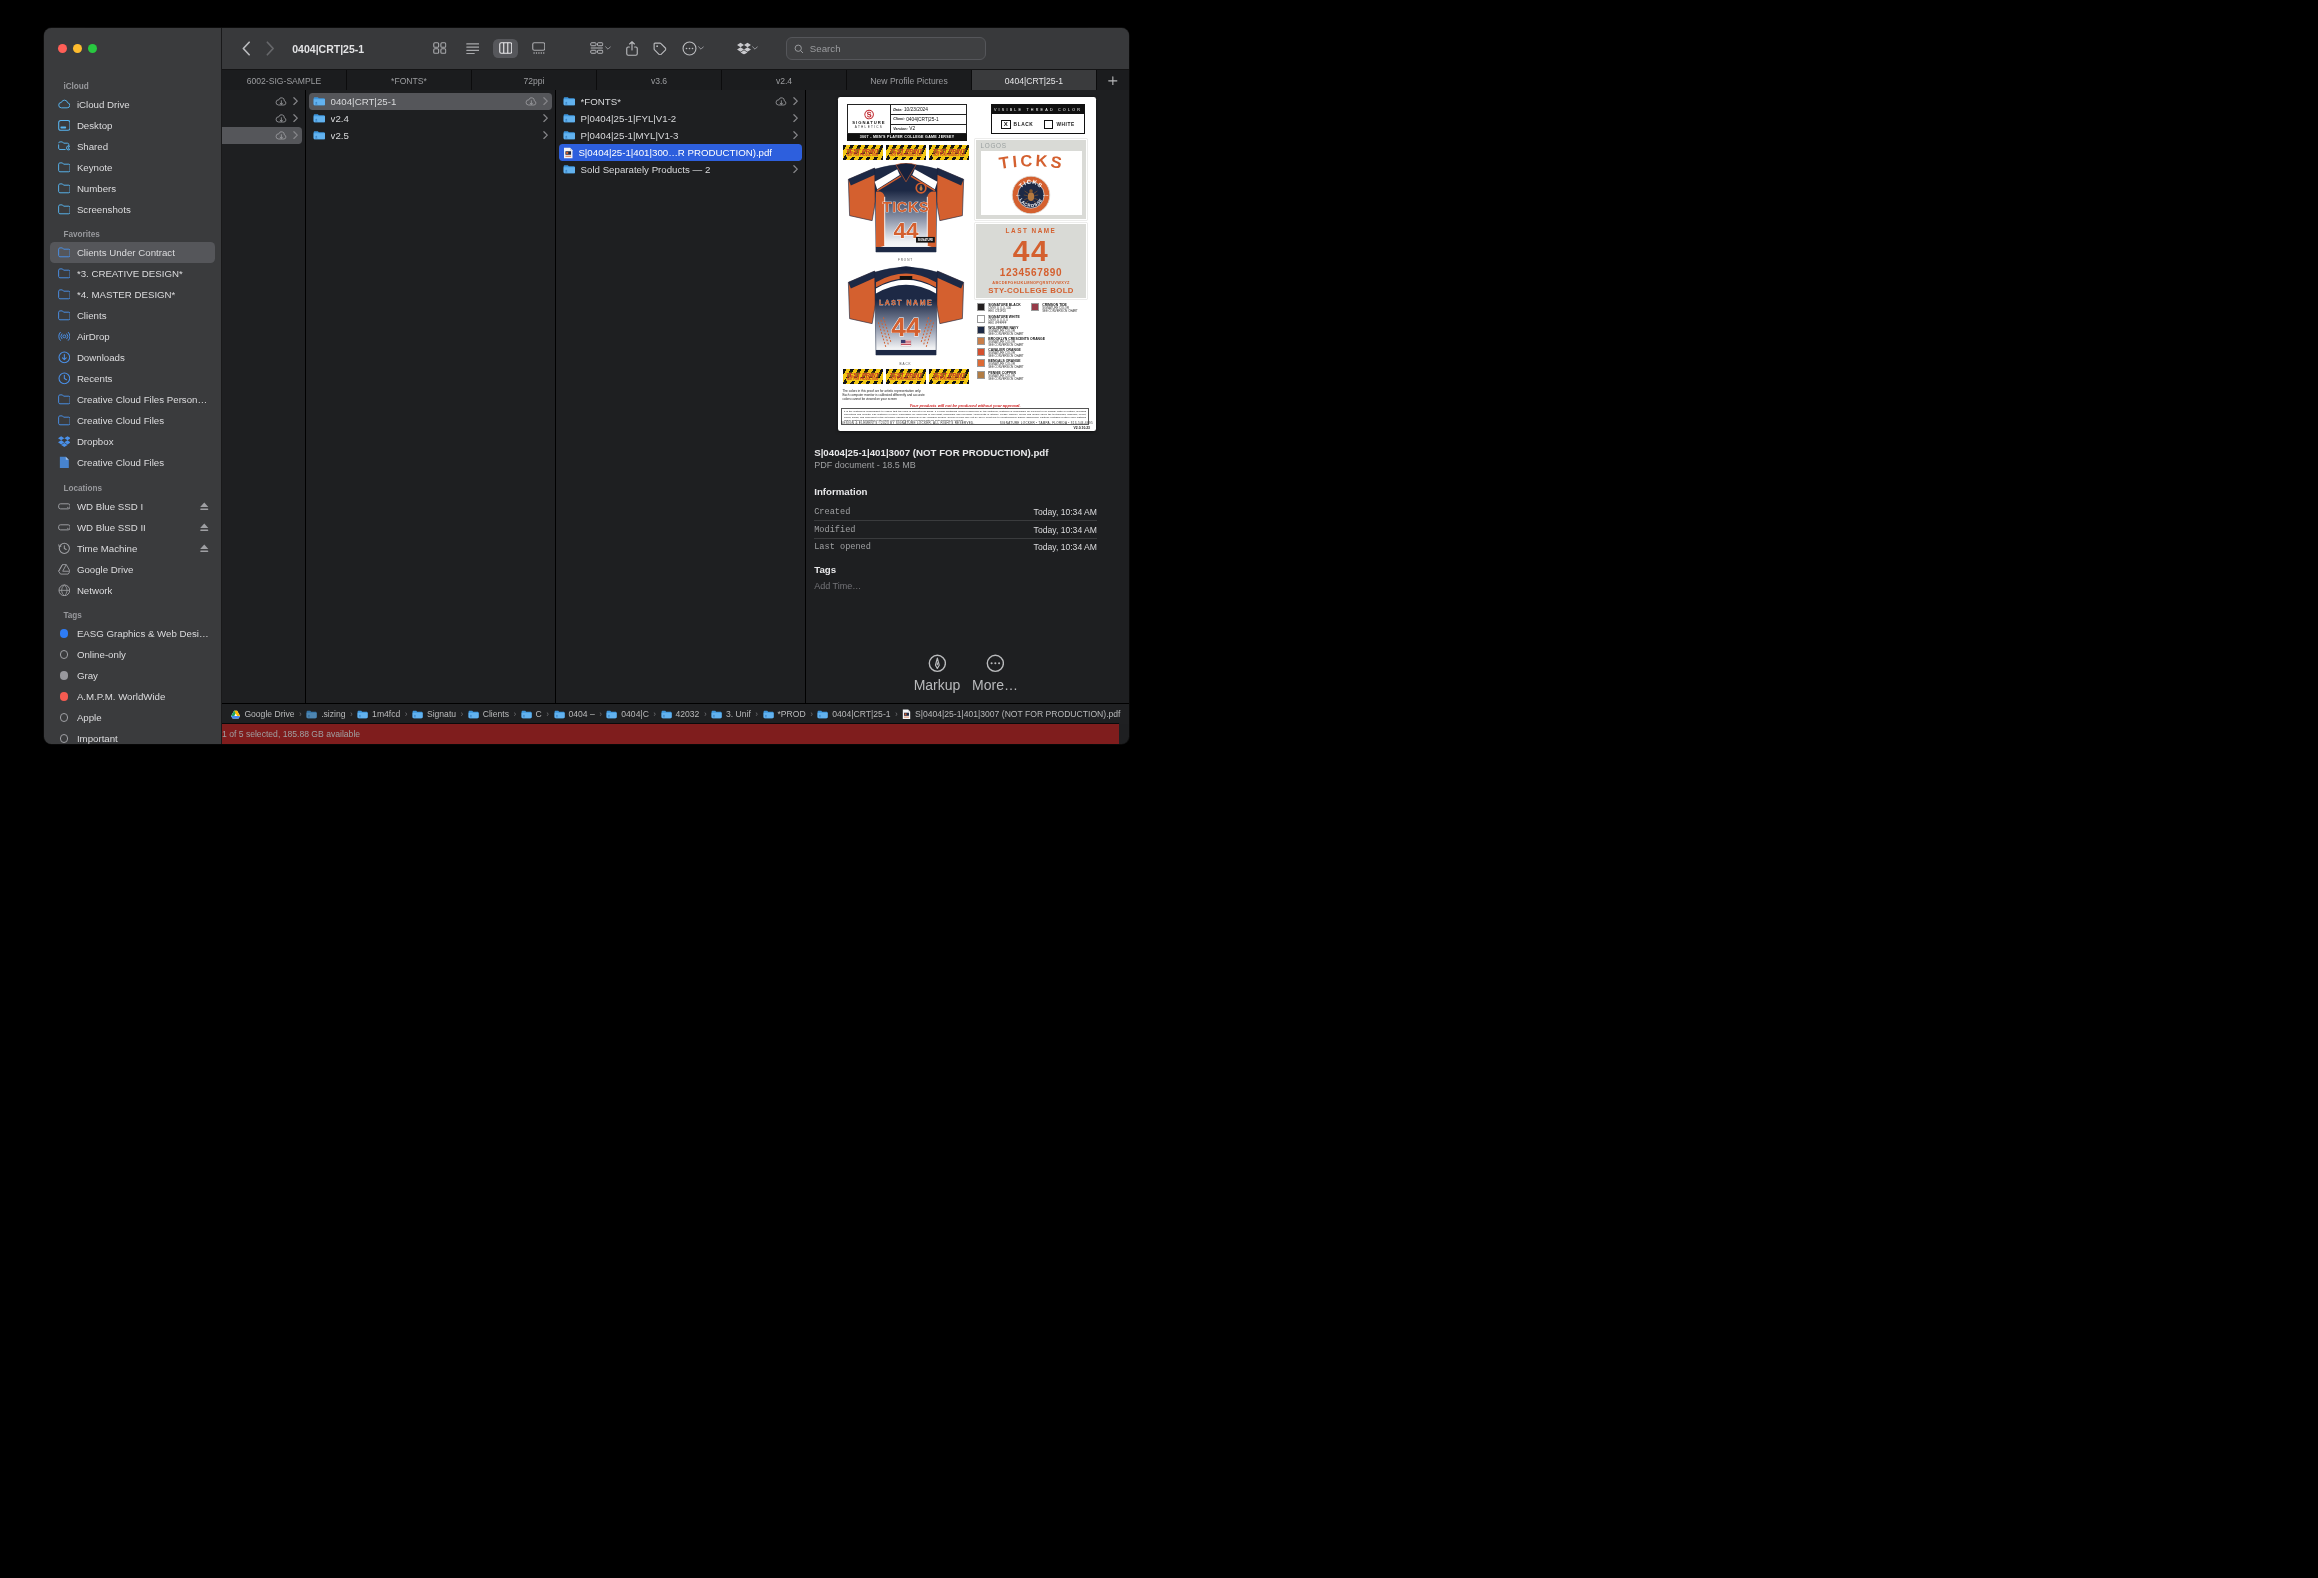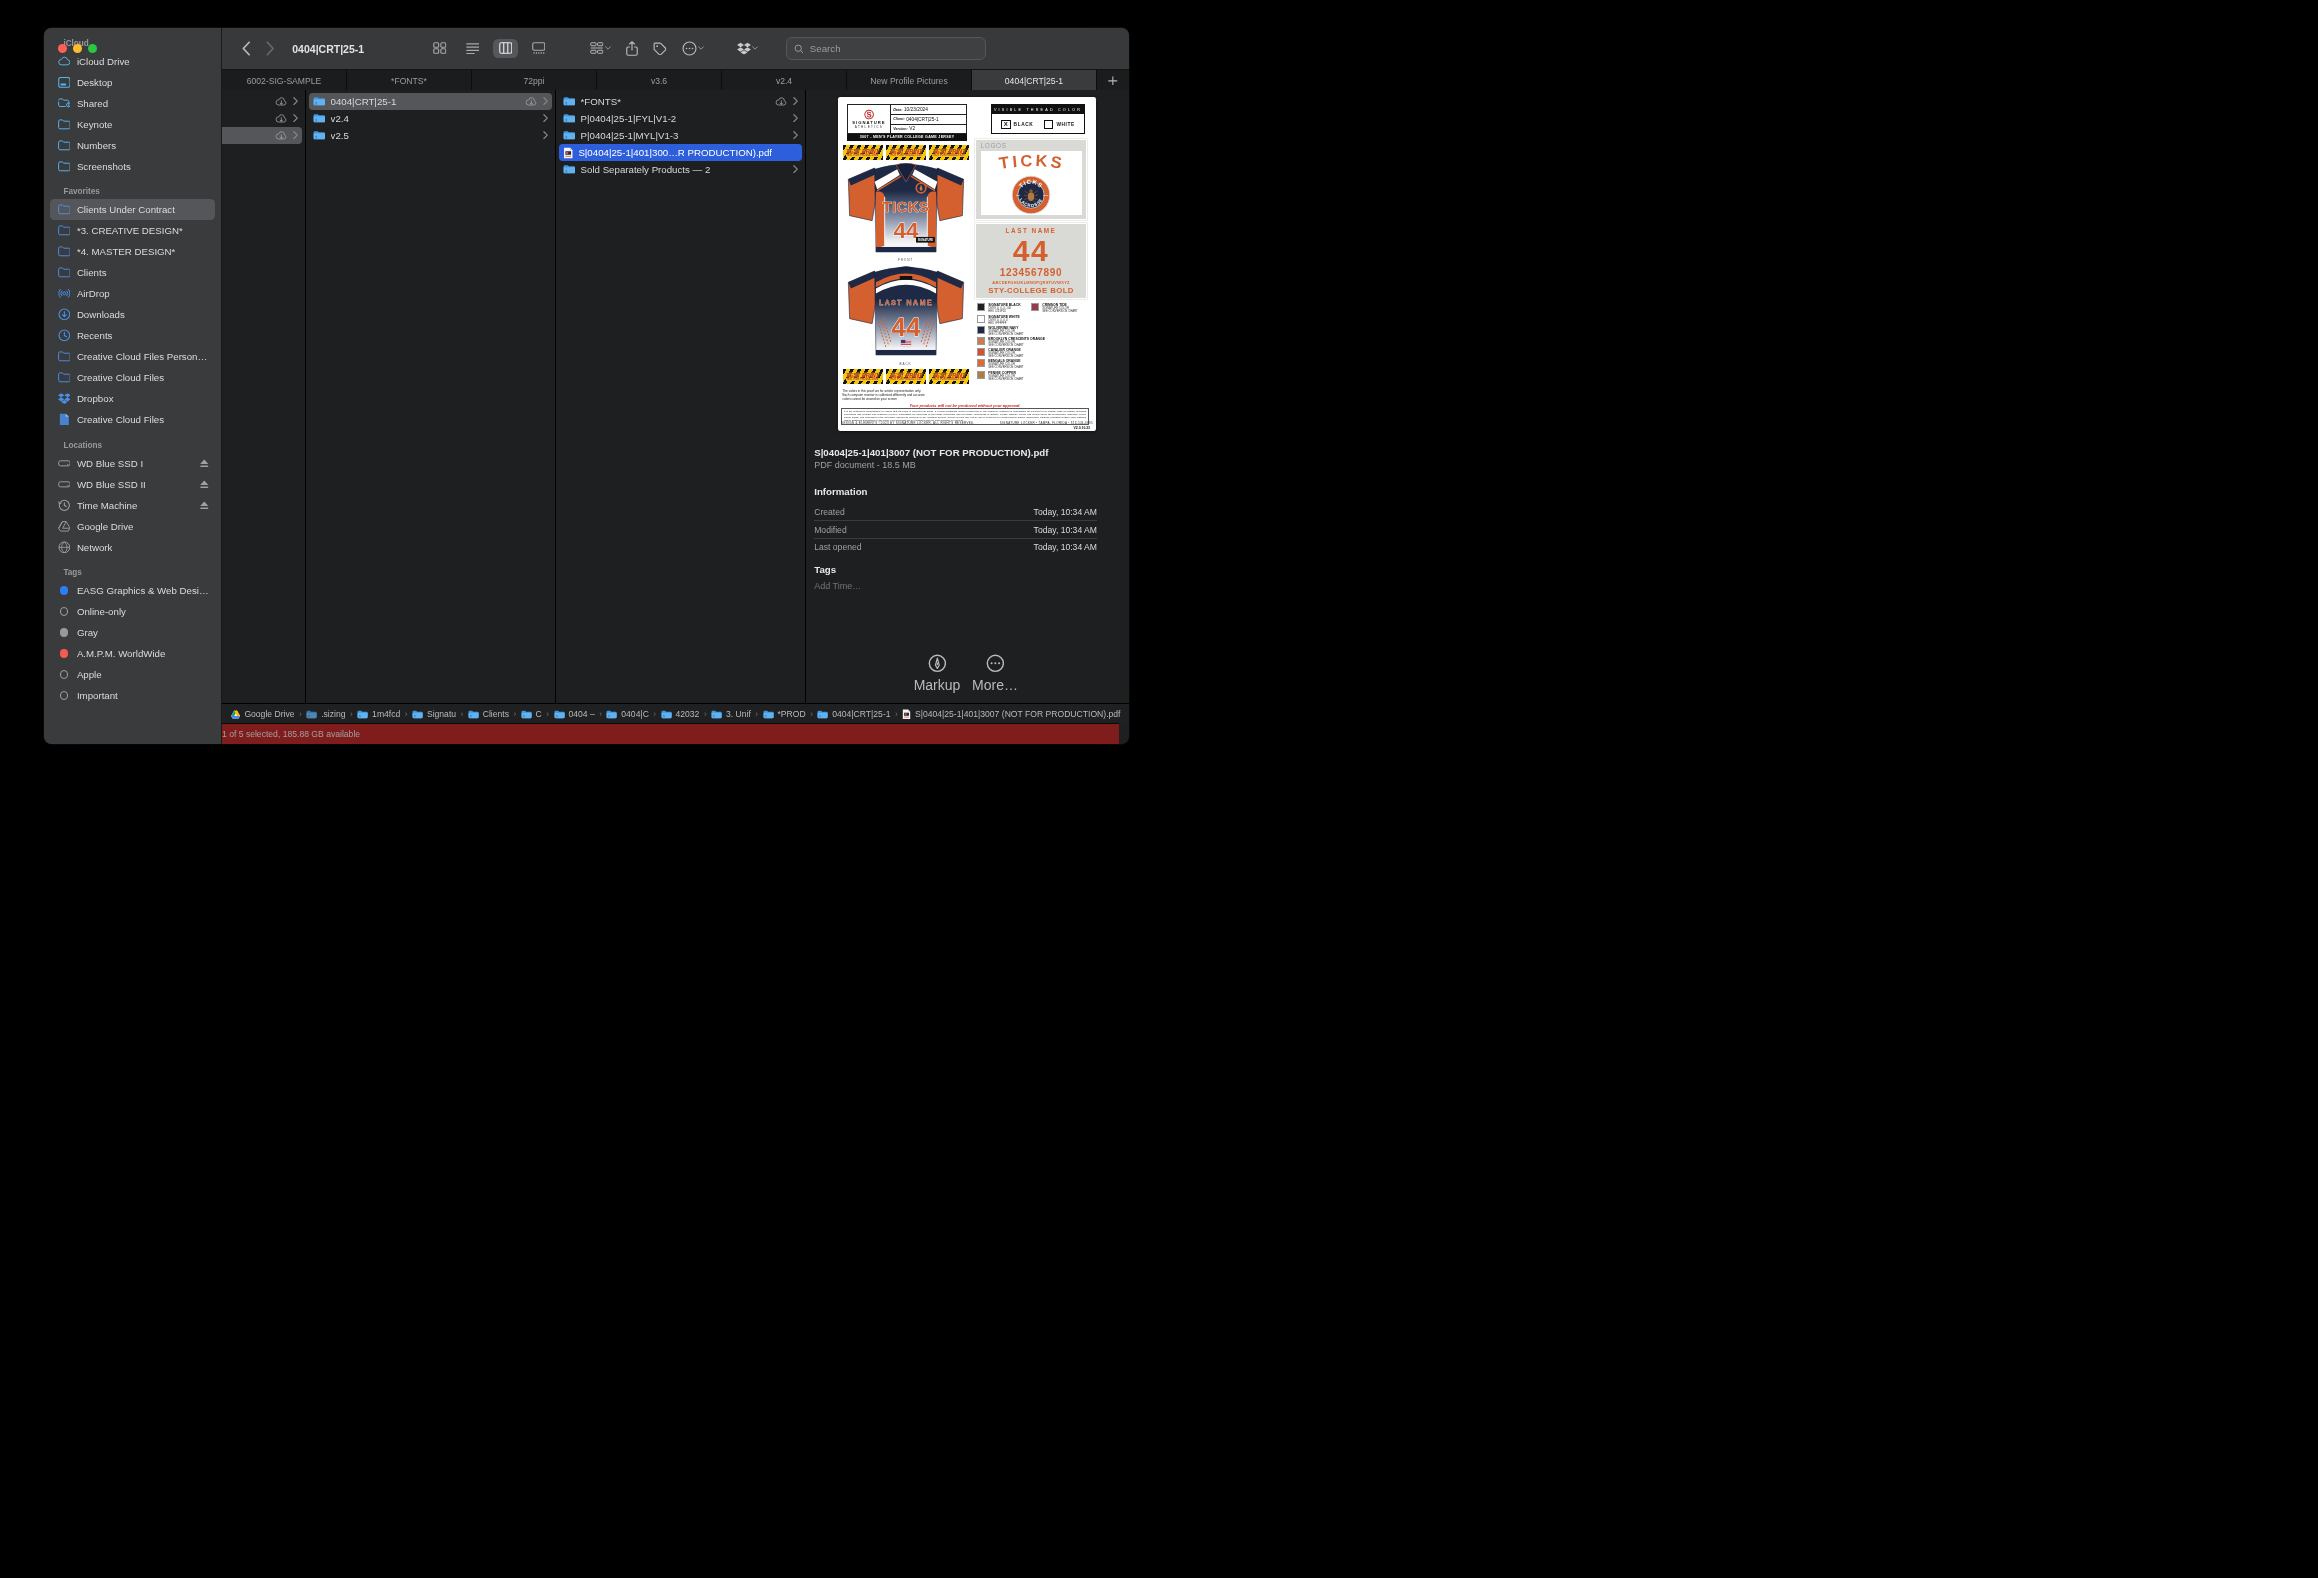--- a/index.html
+++ b/index.html
@@ -5,21 +5,21 @@
   html,body{margin:0;padding:0;background:#000;}
   body{width:1159px;height:789px;position:relative;overflow:hidden;
        font-family:"Liberation Sans","DejaVu Sans",sans-serif;
        -webkit-font-smoothing:antialiased;}
   .window{position:absolute;left:44px;top:28px;width:1085px;height:716px;
           background:#1e1f21;border-radius:7.5px;overflow:hidden;
           box-shadow:0 18.7px 45px rgba(0,0,0,.7),0 0 0 0.7px rgba(255,255,255,.08);}
   
   .sidebar{position:absolute;left:0;top:0;width:178px;height:100%;
            background:#3a3b3d;border-right:0.7px solid #19191a;box-sizing:border-box;
-           overflow:hidden;}
+           padding-top:43px;overflow:hidden;}
   .traffic{position:absolute;top:16.4px;left:13.5px;display:flex;gap:6px;}
   .tl{width:9px;height:9px;border-radius:50%;}
   .tl.red{background:#ff5f57}.tl.yellow{background:#febc2e}.tl.green{background:#28c840}
   .sb-title{font-size:8.2px;font-weight:700;color:#98999d;padding:0 0 1.5px 19.4px;height:10.5px;line-height:10.5px;}
   .sb-sec{margin-top:10.5px;}  .sb-sec:first-of-type{margin-top:0;}
   .sb-item{height:21px;display:flex;align-items:center;margin:0 6px;padding:0 6px 0 7.5px;
            border-radius:4.5px;color:#dcdcde;font-size:9.7px;white-space:nowrap;overflow:hidden;}
   .sb-item.sel{background:#55565a;}
   .sb-item .ic{width:12.7px;height:12.7px;margin-right:6.7px;flex:0 0 12.7px;}
   .sb-item .lbl{overflow:hidden;text-overflow:ellipsis;}
@@ -123,21 +123,21 @@
   .disc{font-size:3.1px;color:#222;line-height:4.2px;}
   .approval{font-size:4px;font-weight:800;font-style:italic;color:#d11c1c;text-align:center;}
   .fineprint{font-size:2.5px;color:#222;line-height:3.2px;border:0.4px solid #555;padding:1.1px 1.9px;text-align:justify;}
   .pfoot{font-size:3px;letter-spacing:0.3px;color:#333;}
   .ver{font-size:3.4px;font-weight:700;color:#111;text-align:right;}
   
   .pv-name{position:absolute;left:8.2px;top:357px;width:284px;font-size:9.7px;font-weight:700;color:#e8e8ea;}
   .pv-kind{position:absolute;left:8.2px;top:370px;font-size:9px;color:#9fa0a2;}
   .pv-h{position:absolute;left:8.2px;font-size:9.7px;font-weight:700;color:#e8e8ea;}
   .inforow{position:absolute;left:8.2px;right:32px;height:17px;display:flex;align-items:center;}
-  .inforow .k{font-size:8.6px;color:#9fa0a2;}
+  .inforow .k{font-size:8.6px;color:#9fa0a2;font-family:Liberation Mono, monospace;}
   .inforow .v{margin-left:auto;font-size:8.6px;color:#dcdcde;}
   .isep{position:absolute;left:8.2px;right:32px;height:0.7px;background:#3a3b3d;}
   .addtags{position:absolute;left:8.2px;top:491px;font-size:9px;color:#747478;}
   .pv-act{position:absolute;width:52px;text-align:center;}
   .pv-act .cic{width:18.7px;height:18.7px;margin:0 auto;color:#b9babc;}
   .pv-act .al{margin-top:4.5px;font-size:14px;color:#b9babc;}
   
   .pathbar{position:absolute;left:0;bottom:20px;right:0;height:20px;background:#1f2022;
            border-top:0.7px solid #000;display:flex;align-items:center;padding:0 7.5px;
            overflow:hidden;white-space:nowrap;}

